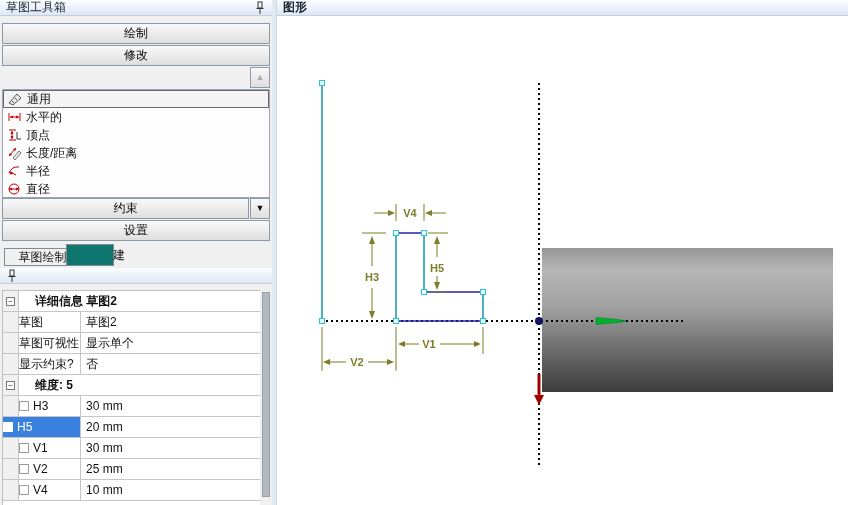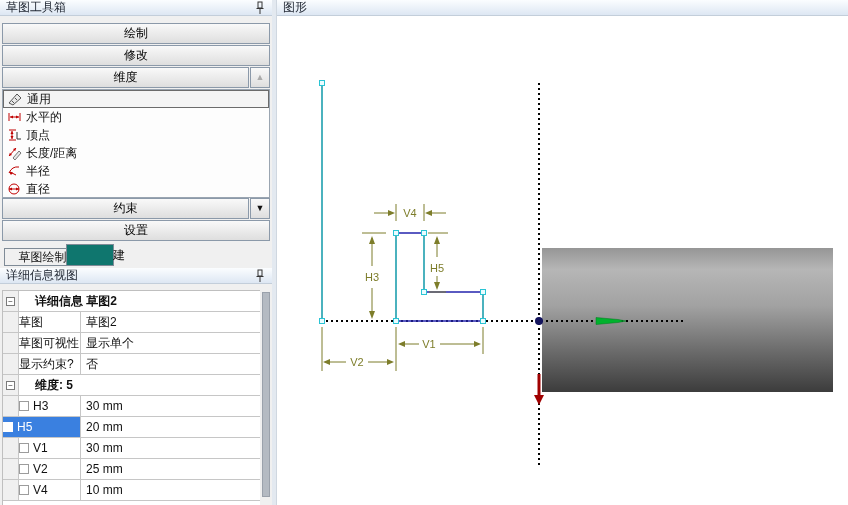--- a/index.html
+++ b/index.html
@@ -72,21 +72,21 @@
   .tlabel.sel { background:#3a80e0; color:#fff; }
   .tlabel.sel .cbx { border-color:#fff; background:#fff; }
 
   #details-scrollbar { position:absolute; left:260px; top:290px; width:12px; height:215px; background:#f0f0f0; }
   #details-scroll-thumb { position:absolute; left:2px; top:2px; width:8px; height:205px; background:#b4bac2; border:1px solid #9aa1ab; }
 
   
   #panel-divider { position:absolute; left:272px; top:0; width:5px; height:505px; background:#e3e9f0; border-right:1px solid #cfd7e0; }
 
   
-  #graph-panel { position:absolute; left:277px; top:0; width:571px; height:505px; background:#fff; }
+  #graph-panel { position:absolute; left:277px; top:0; width:571px; height:505px; background:#fff;font-weight:bold; }
   #graph-header { left:0; top:0; width:571px; }
   #sketch-svg { position:absolute; left:0; top:0; }
   .lbl { font-size:11px; fill:#7d7d2a; }
 </style>
 </head>
 <body>
 
 <div id="app">
 
   <div id="left-panel">
@@ -95,21 +95,20 @@
       <span class="ph-title">草图工具箱</span>
       <svg class="pin" viewBox="0 0 12 14">
         <rect x="4" y="1" width="4" height="6" fill="none" stroke="#333"></rect>
         <line x1="2.5" y1="7.5" x2="9.5" y2="7.5" stroke="#333"></line>
         <line x1="6" y1="8" x2="6" y2="13" stroke="#333"></line>
       </svg>
     </div>
 
     <div class="tb-btn" style="top:23px">绘制</div>
     <div class="tb-btn" style="top:45px">修改</div>
-    <div class="tb-btn narrow" style="top:67px">维度</div>
     <div class="tb-side-btn dis" style="top:67px">▲</div>
 
     <div id="tool-list">
       <div class="tool-item selected">
         <span class="ticon">
           <svg viewBox="0 0 15 14">
               <polygon points="1,11 9,2 13,6 5,13" fill="#e8e8e8" stroke="#555"></polygon>
               <line x1="4" y1="9" x2="6" y2="11" stroke="#555"></line>
               <line x1="7" y1="6" x2="9" y2="8" stroke="#555"></line>
               <line x1="10" y1="3" x2="12" y2="5" stroke="#555"></line>
@@ -177,21 +176,20 @@
     </div>
 
     <div class="tb-btn narrow" style="top:198px">约束</div>
     <div class="tb-side-btn" style="top:198px">▼</div>
     <div class="tb-btn" style="top:220px">设置</div>
 
     <div class="mode-tab" id="tab-sketching">草图绘制</div>
     <div class="mode-tab" id="tab-modeling">建模</div>
 
     <div class="panel-header" id="details-header">
-      <span class="ph-title">详细信息视图</span>
       <svg class="pin" viewBox="0 0 12 14">
         <rect x="4" y="1" width="4" height="6" fill="none" stroke="#333"></rect>
         <line x1="2.5" y1="7.5" x2="9.5" y2="7.5" stroke="#333"></line>
         <line x1="6" y1="8" x2="6" y2="13" stroke="#333"></line>
       </svg>
     </div>
 
     <div id="details-table">
       <div class="trow">
         <div class="texp">

